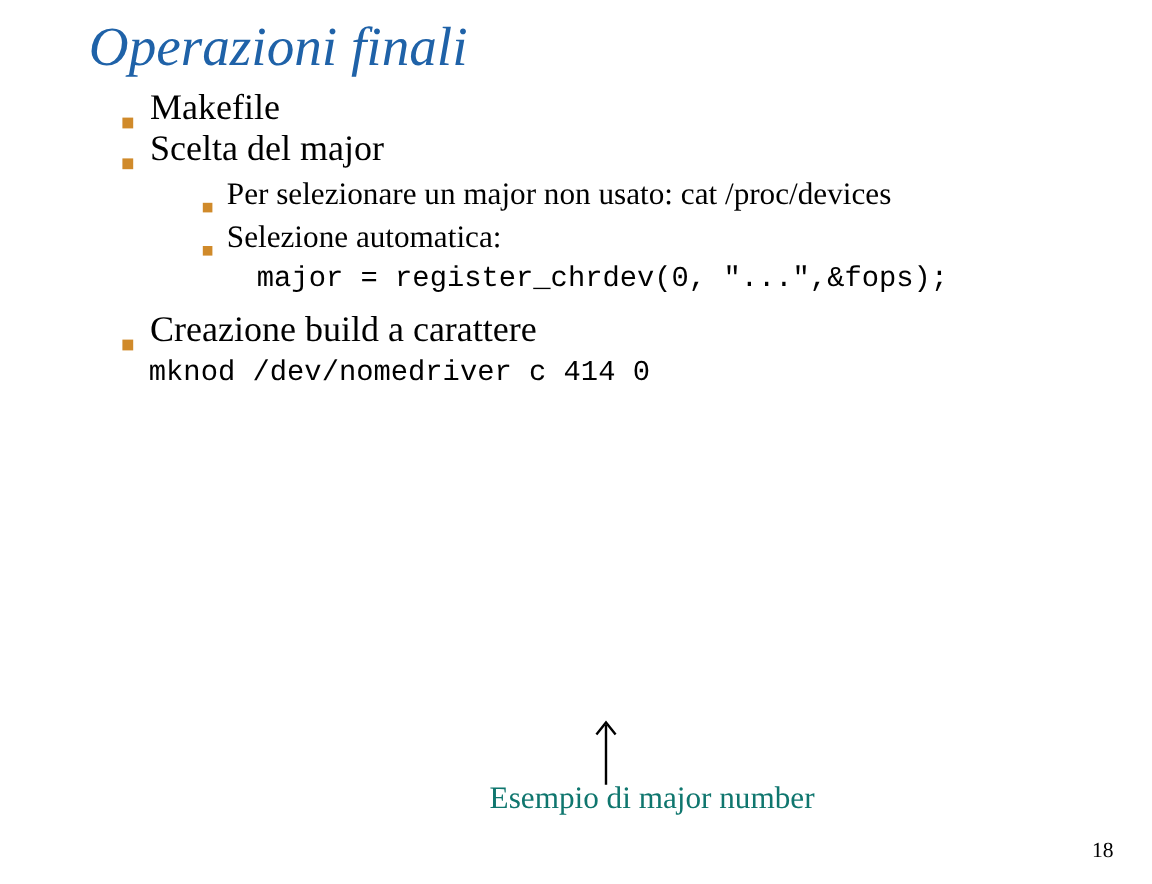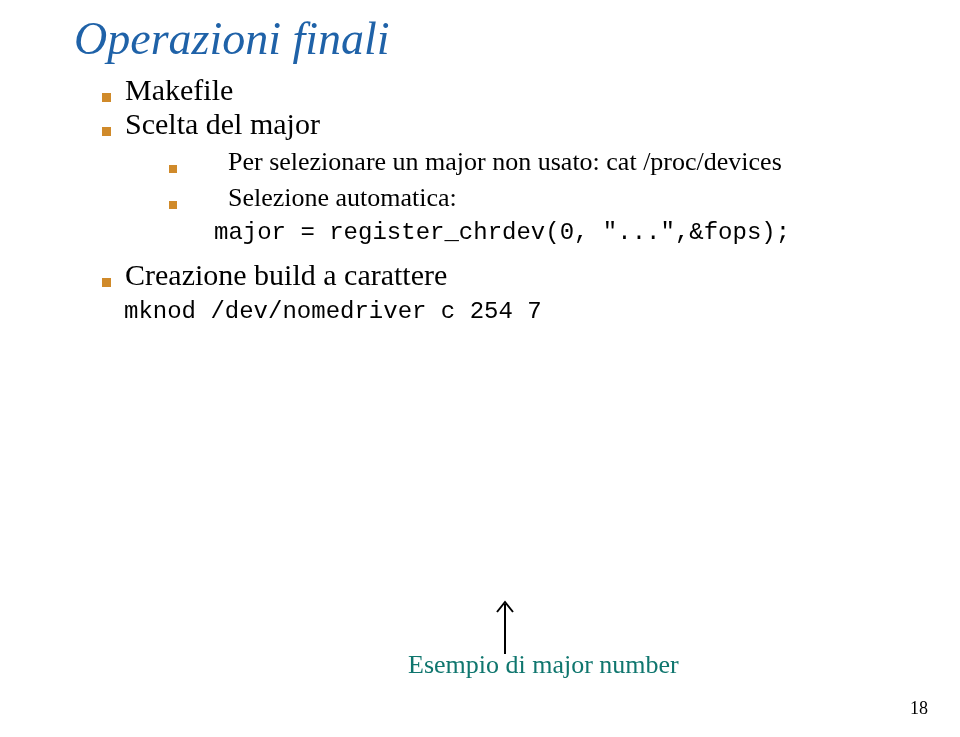--- a/index.html
+++ b/index.html
@@ -20,29 +20,28 @@
   .title {
     font-family: Georgia, 'Times New Roman', serif;
     font-style: italic;
     font-size: 46px;
     color: #1f62a8;
     margin: 0 0 8px 0;
     font-weight: normal;
   }
   .bullet-l1 {
     display: flex;
-    align-items: center;
+    align-items: flex-end;
     margin-left: 28px;
     font-family: Liberation Serif, serif;
   }
   .bullet-l2 {
     display: flex;
-    align-items: center;
+    align-items: flex-end;
     margin-left: 95px;
-    gap: 39px;
   }
   .small-square {
     display: inline-block;
     width: 9px;
     height: 9px;
     background: #d08a2a;
     margin-right: 14px;
     margin-top: 14px;
     flex-shrink: 0;
   }
@@ -140,21 +139,21 @@
     <span class="l2-text">Selezione automatica:</span>
   </div>
   <div class="codeline">major = register_chrdev(0, "...",&amp;fops);</div>
 
   <div class="sp-md"></div>
 
   <div class="bullet-l1">
     <span class="small-square"></span>
     <span class="l1-text">Creazione build a carattere</span>
   </div>
-  <div class="codeline2">mknod /dev/nomedriver c 254 7</div>
+  <div class="codeline2">mknod /dev/nomedriver c 414 0</div>
 </div>
 
 <svg class="arrow-svg" viewBox="0 0 40 60">
   <line x1="20" y1="58" x2="20" y2="8" stroke="#000" stroke-width="2"></line>
   <polyline points="12,16 20,6 28,16" fill="none" stroke="#000" stroke-width="2"></polyline>
 </svg>
 
 <div class="example-label">Esempio  di major number</div>
 
 <div class="page-num">18</div>

